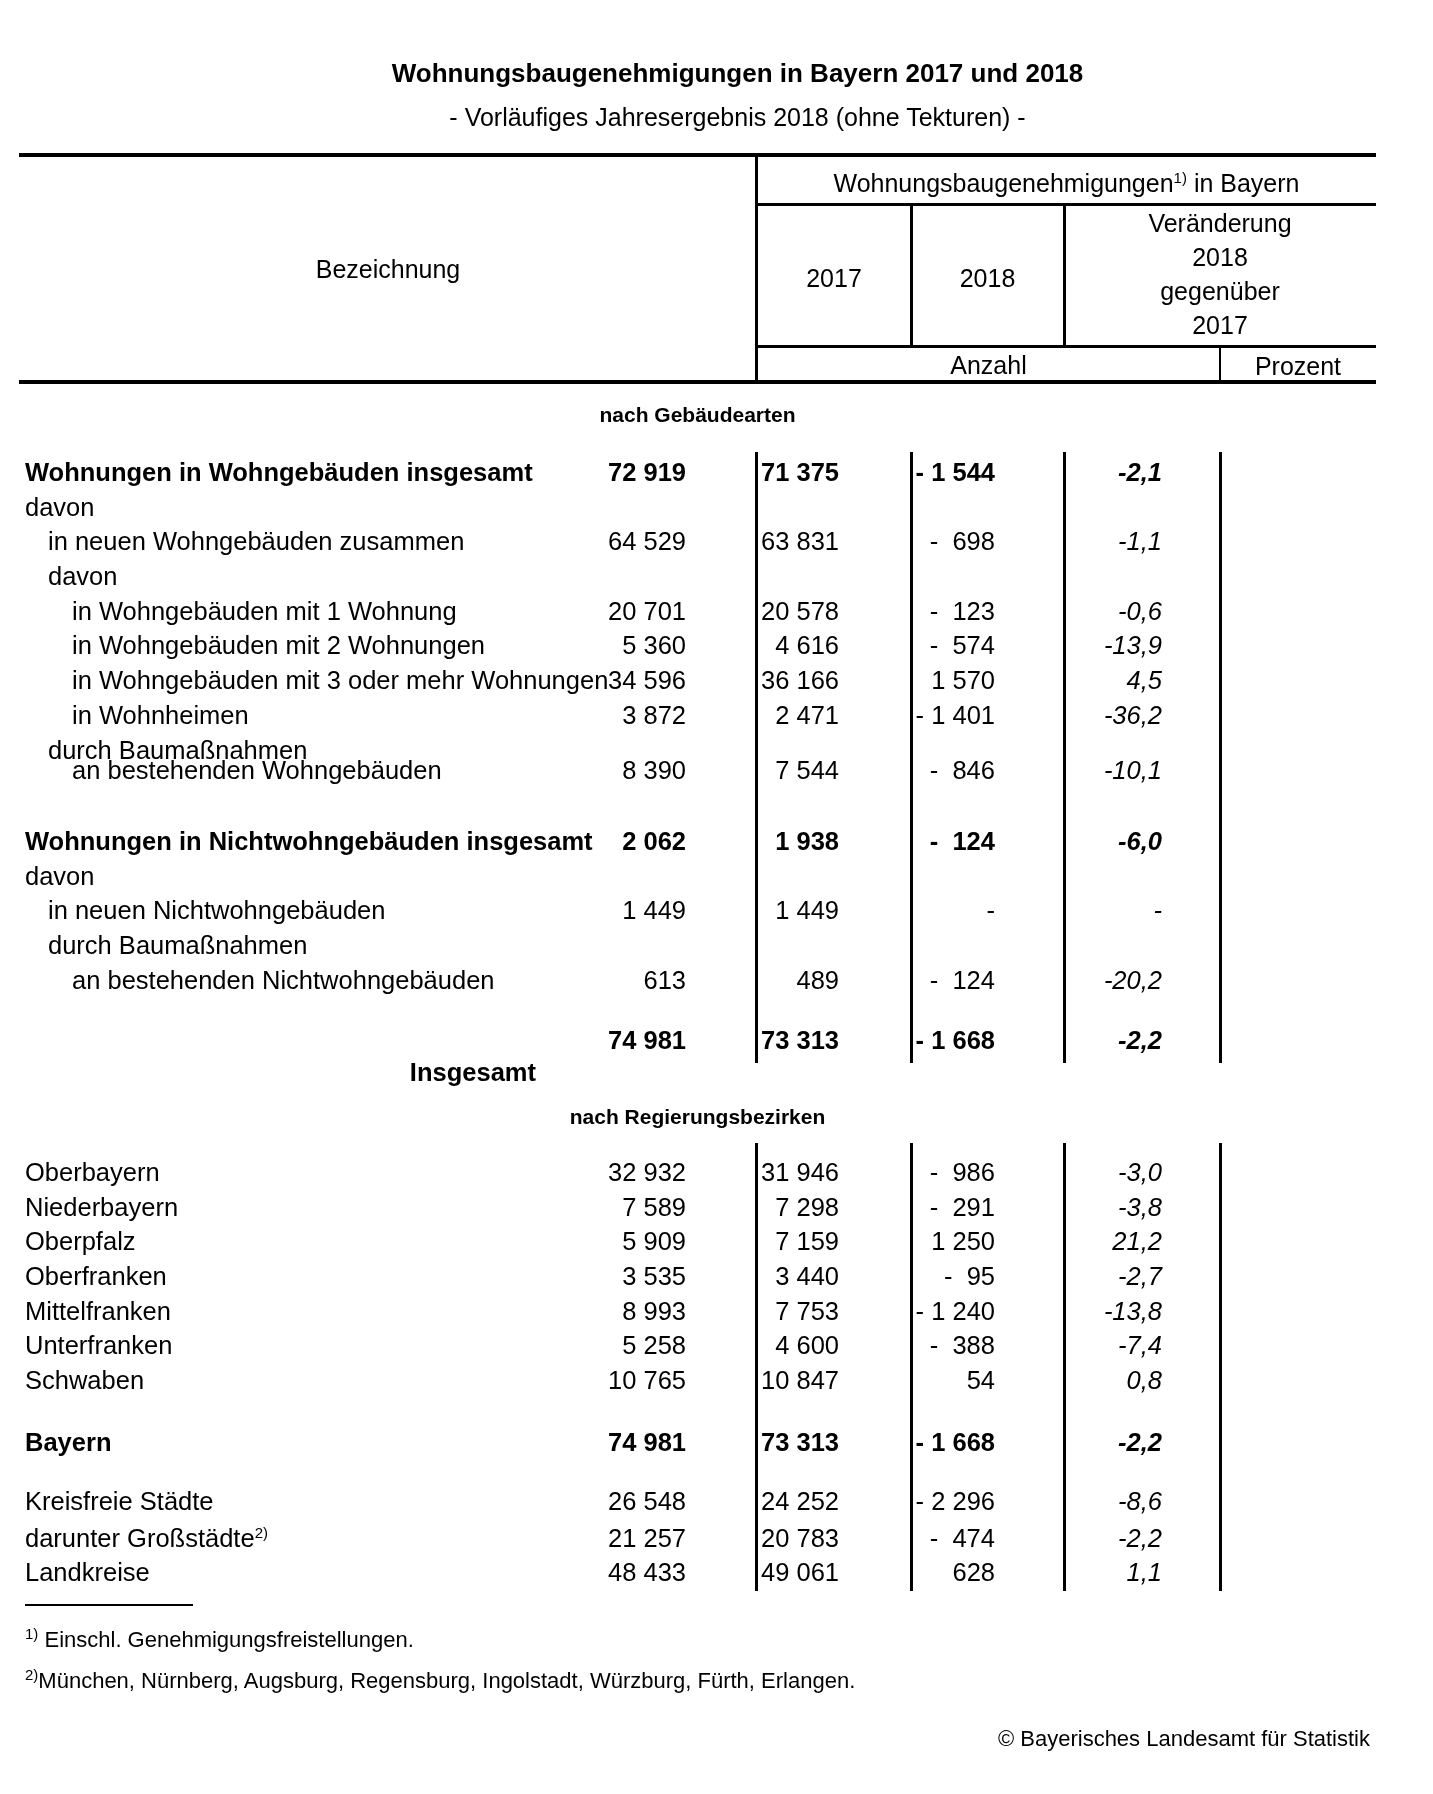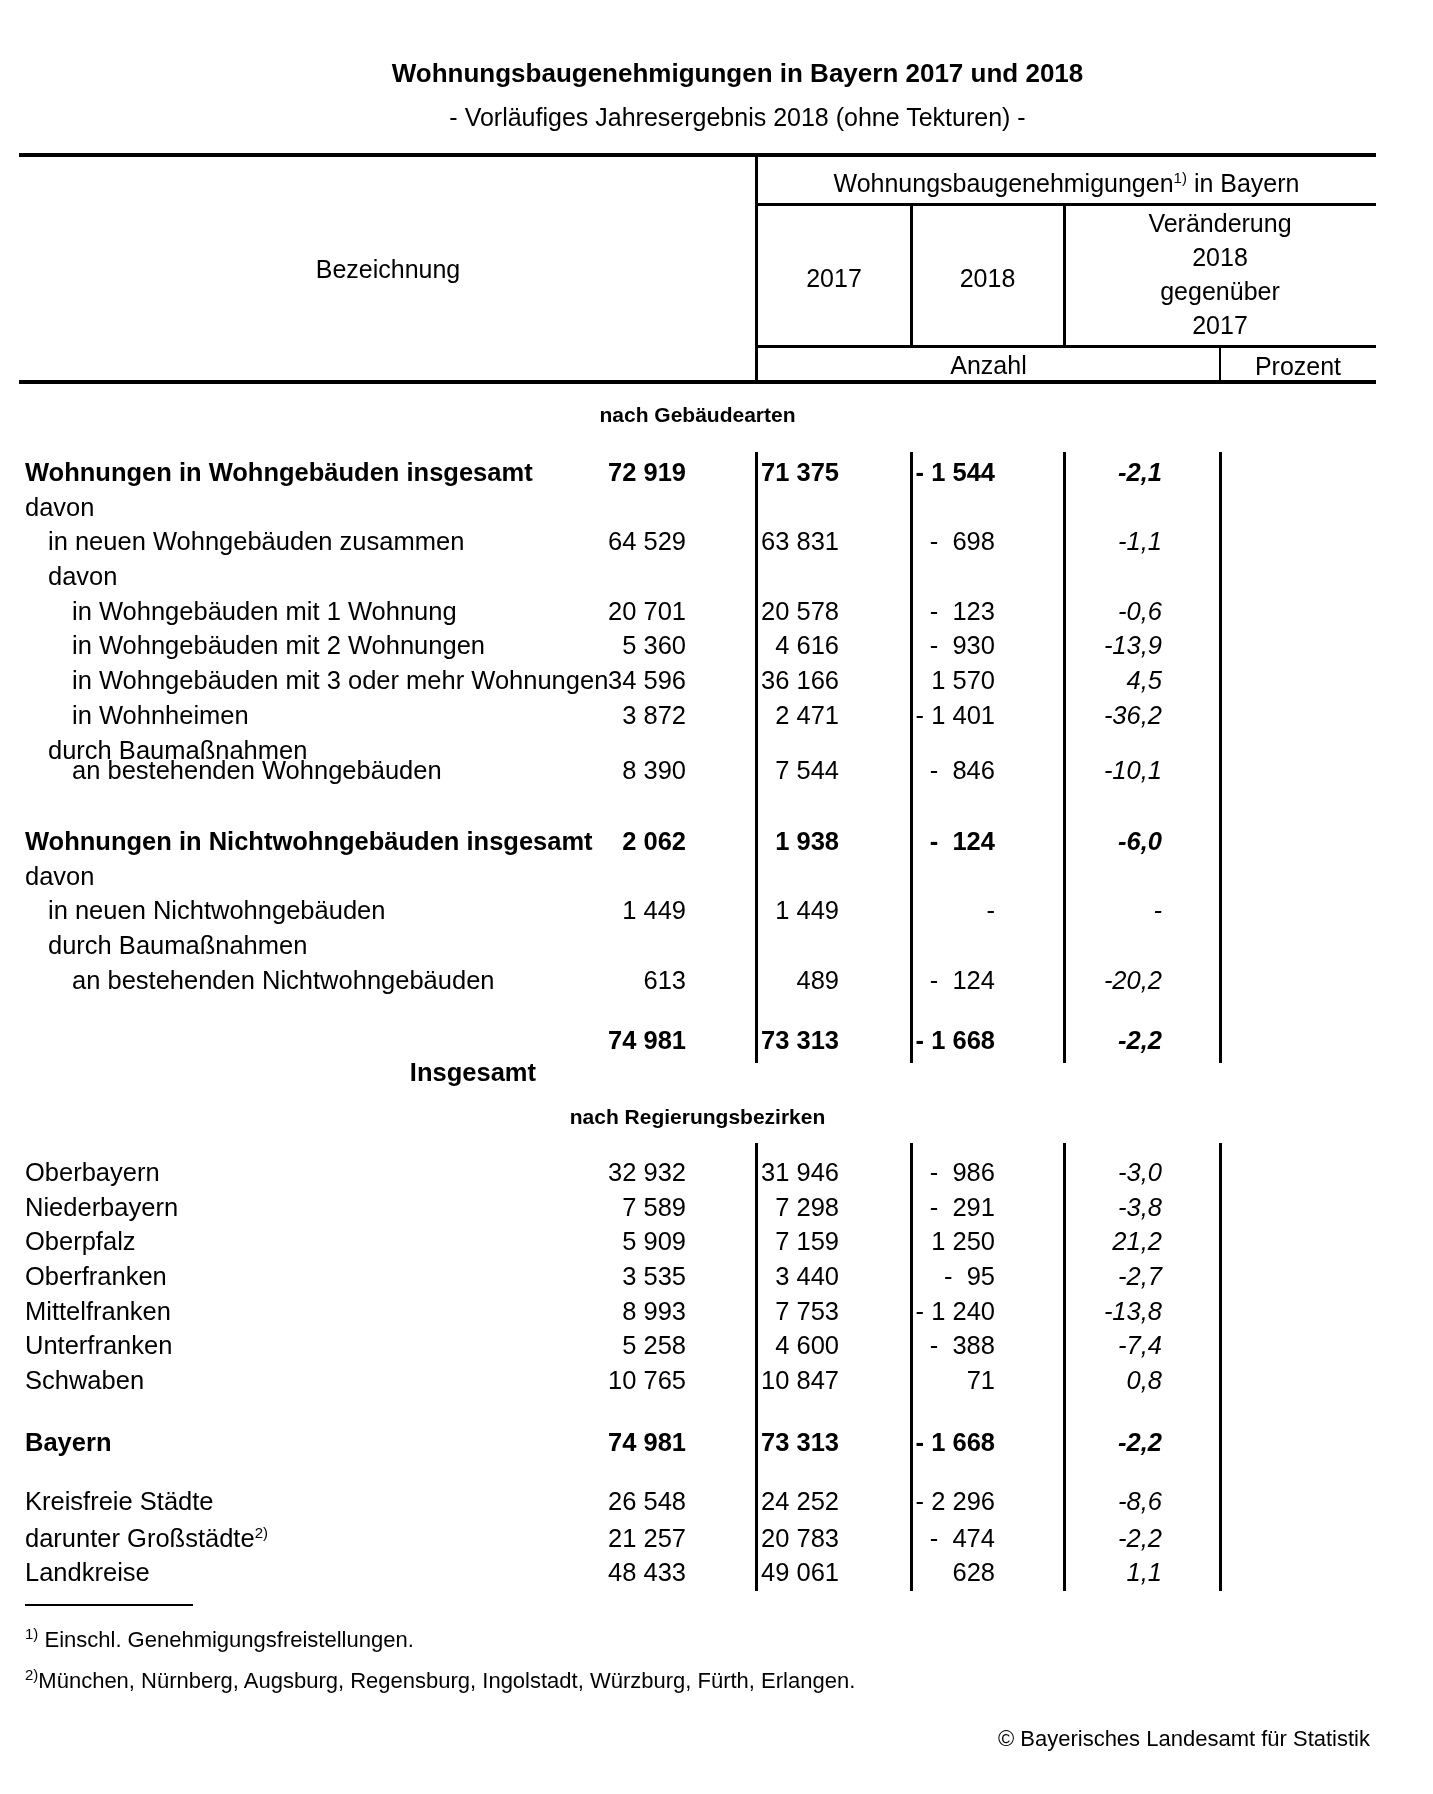--- a/index.html
+++ b/index.html
@@ -88,21 +88,21 @@
   <span class="lbl i2">in Wohngebäuden mit 1 Wohnung</span>
   <span class="num c1">20 701</span>
   <span class="num c2">20 578</span>
   <span class="num c3">-  123</span>
   <span class="num c4">-0,6</span>
 </div>
 <div class="row" style="top:628px;">
   <span class="lbl i2">in Wohngebäuden mit 2 Wohnungen</span>
   <span class="num c1">5 360</span>
   <span class="num c2">4 616</span>
-  <span class="num c3">-  930</span>
+  <span class="num c3">-  574</span>
   <span class="num c4">-13,9</span>
 </div>
 <div class="row" style="top:663px;">
   <span class="lbl i2">in Wohngebäuden mit 3 oder mehr Wohnungen</span>
   <span class="num c1">34 596</span>
   <span class="num c2">36 166</span>
   <span class="num c3">1 570</span>
   <span class="num c4">4,5</span>
 </div>
 <div class="row" style="top:698px;">
@@ -203,21 +203,21 @@
   <span class="lbl">Unterfranken</span>
   <span class="num c1">5 258</span>
   <span class="num c2">4 600</span>
   <span class="num c3">-  388</span>
   <span class="num c4">-7,4</span>
 </div>
 <div class="row" style="top:1363px;">
   <span class="lbl">Schwaben</span>
   <span class="num c1">10 765</span>
   <span class="num c2">10 847</span>
-  <span class="num c3">71</span>
+  <span class="num c3">54</span>
   <span class="num c4">0,8</span>
 </div>
 <div class="row bold" style="top:1425px;">
   <span class="lbl">Bayern</span>
   <span class="num c1">74 981</span>
   <span class="num c2">73 313</span>
   <span class="num c3">- 1 668</span>
   <span class="num c4">-2,2</span>
 </div>
 <div class="row" style="top:1484px;">

